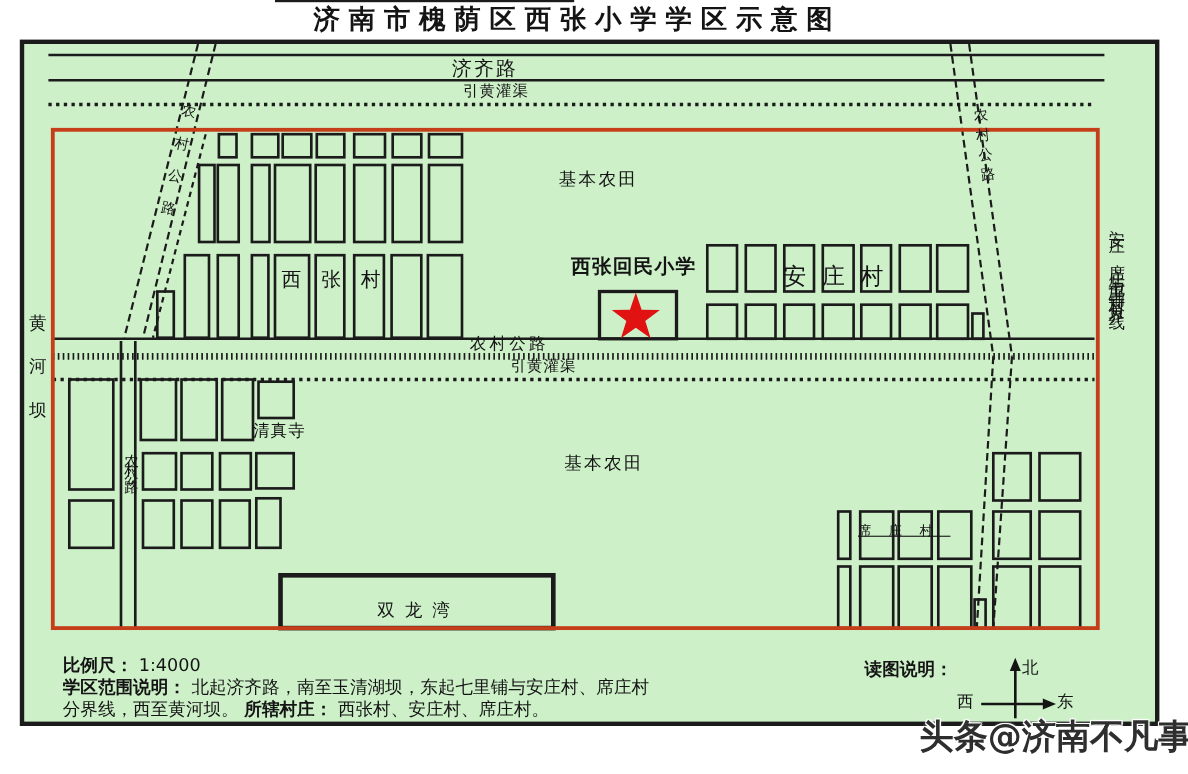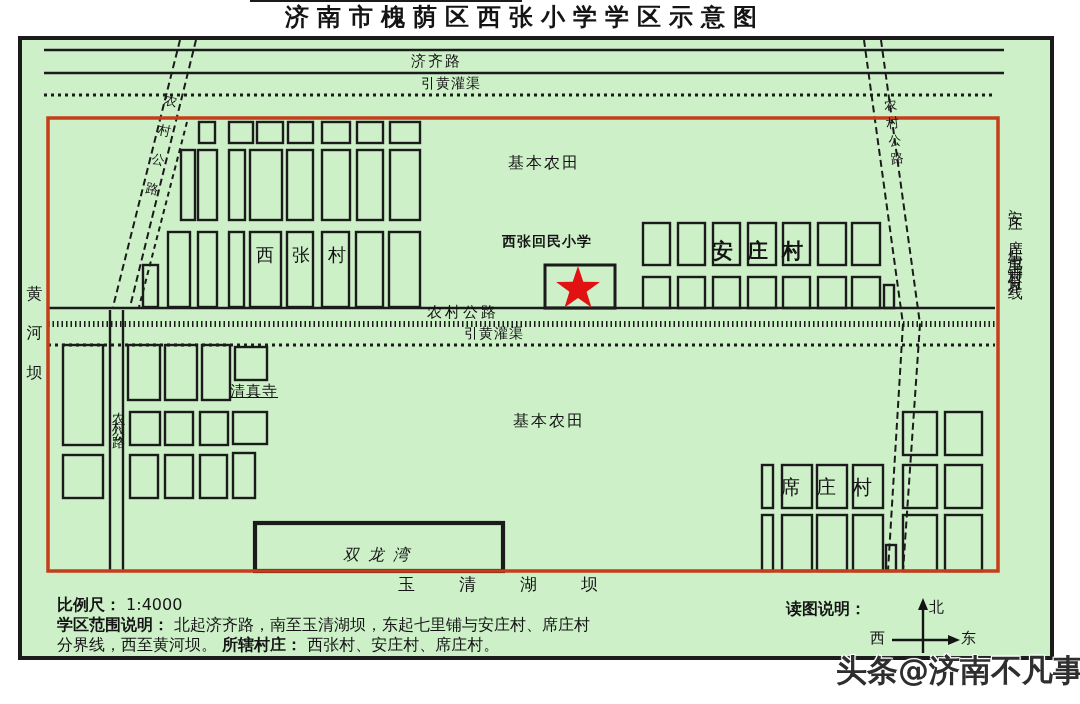--- a/index.html
+++ b/index.html
@@ -22,32 +22,32 @@
   .blk-dlw{fill:none;stroke:var(--line-black,#1b1b1b);stroke-width:4.2;}
   .star{fill:var(--star-red,#e01212);stroke:none;}
   .compass-line{stroke:#141414;stroke-width:2.4;}
   .compass-head{fill:#141414;}
   
   .lbl{position:absolute;color:#141414;white-space:nowrap;line-height:1.15;}
   .vert{writing-mode:vertical-rl;text-orientation:upright;}
   .b{font-weight:bold;}
   #t-title{left:0;right:30px;top:4px;text-align:center;font-size:24px;font-weight:bold;letter-spacing:8px;}
   #t-topline{position:absolute;left:250px;top:0;width:272px;height:2px;background:#1b1b1b;}
-  #t-jiqi{left:411px;top:53px;font-size:15px;letter-spacing:2px;}
+  #t-jiqi{left:411px;top:53px;font-size:18px;letter-spacing:2px;}
   #t-canal-top{left:421px;top:75px;font-size:14px;letter-spacing:1px;}
   #t-farm-top{left:508px;top:154px;font-size:16px;letter-spacing:2px;}
-  #t-school{left:502px;top:233px;font-size:14px;font-weight:bold;letter-spacing:1px;}
+  #t-school{left:519px;top:233px;font-size:18px;font-weight:bold;letter-spacing:1px;}
   #t-xizhang{left:256px;top:245px;font-size:18px;letter-spacing:18px;}
-  #t-anzhuang{left:712px;top:239px;font-size:21px;letter-spacing:14px;font-weight:bold;}
-  #t-mosque{left:230px;top:383px;font-size:15px;letter-spacing:1px;text-decoration:underline;}
+  #t-anzhuang{left:712px;top:239px;font-size:21px;letter-spacing:14px;}
+  #t-mosque{left:230px;top:383px;font-size:15px;letter-spacing:1px;}
   #t-rural-mid{left:427px;top:304px;font-size:15px;letter-spacing:3px;}
   #t-canal-mid{left:464px;top:325px;font-size:14px;letter-spacing:1px;}
   #t-farm-bottom{left:513px;top:412px;font-size:16px;letter-spacing:2px;}
-  #t-xizhuang{left:780px;top:476px;font-size:20px;letter-spacing:16px;}
-  #t-dlw{left:343px;top:546px;font-size:16px;letter-spacing:9px;font-style:italic;}
+  #t-xizhuang{left:780px;top:476px;font-size:12px;letter-spacing:16px;text-decoration:underline;}
+  #t-dlw{left:343px;top:546px;font-size:16px;letter-spacing:9px;}
   #t-yqh{left:398px;top:575px;font-size:17px;letter-spacing:44px;}
   #t-hhb{left:25px;top:272px;font-size:16px;letter-spacing:40px;}
   #t-eastb{left:1006px;top:198px;font-size:15px;letter-spacing:5px;}
   #t-diag-left{left:166px;top:84px;font-size:13px;letter-spacing:30px;transform:rotate(12deg);transform-origin:50% 0;}
   #t-diag-right{left:880px;top:88px;font-size:13px;letter-spacing:18px;transform:rotate(-7deg);transform-origin:50% 0;}
   #t-vert-road{left:110px;top:402px;font-size:13px;letter-spacing:8px;}
   #t-legend1{left:57px;top:596px;font-size:16px;}
   #t-legend2{left:57px;top:616px;font-size:16px;}
   #t-legend3{left:57px;top:636px;font-size:16px;}
   #t-reading{left:786px;top:601px;font-size:16px;font-weight:bold;font-family:Liberation Mono, monospace;}
@@ -182,21 +182,20 @@
   <div class="lbl" id="t-farm-top">基本农田</div>
   <div class="lbl" id="t-school">西张回民小学</div>
   <div class="lbl" id="t-xizhang">西张村</div>
   <div class="lbl" id="t-anzhuang">安庄村</div>
   <div class="lbl" id="t-mosque">清真寺</div>
   <div class="lbl" id="t-rural-mid">农村公路</div>
   <div class="lbl" id="t-canal-mid">引黄灌渠</div>
   <div class="lbl" id="t-farm-bottom">基本农田</div>
   <div class="lbl" id="t-xizhuang">席庄村</div>
   <div class="lbl" id="t-dlw">双龙湾</div>
-  <div class="lbl" id="t-yqh">玉清湖坝</div>
   <div class="lbl vert" id="t-hhb">黄河坝</div>
   <div class="lbl vert" id="t-eastb">安庄、席庄与七里铺村分界线</div>
   <div class="lbl vert" id="t-diag-left">农村公路</div>
   <div class="lbl vert" id="t-diag-right">农村公路</div>
   <div class="lbl vert" id="t-vert-road">农村公路</div>
 
   <div class="lbl" id="t-legend1">
     <span class="b">比例尺：</span>
     <span>1:4000</span>
   </div>

